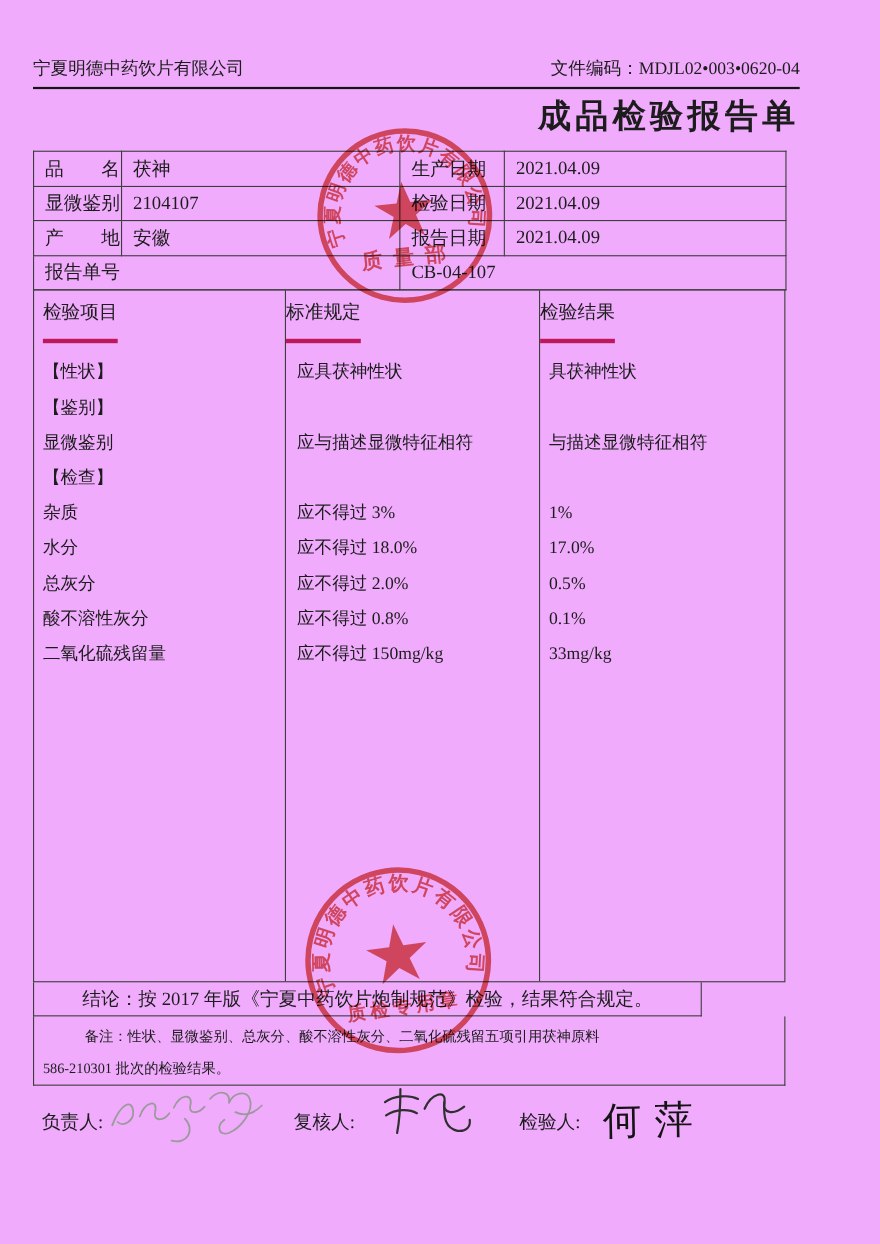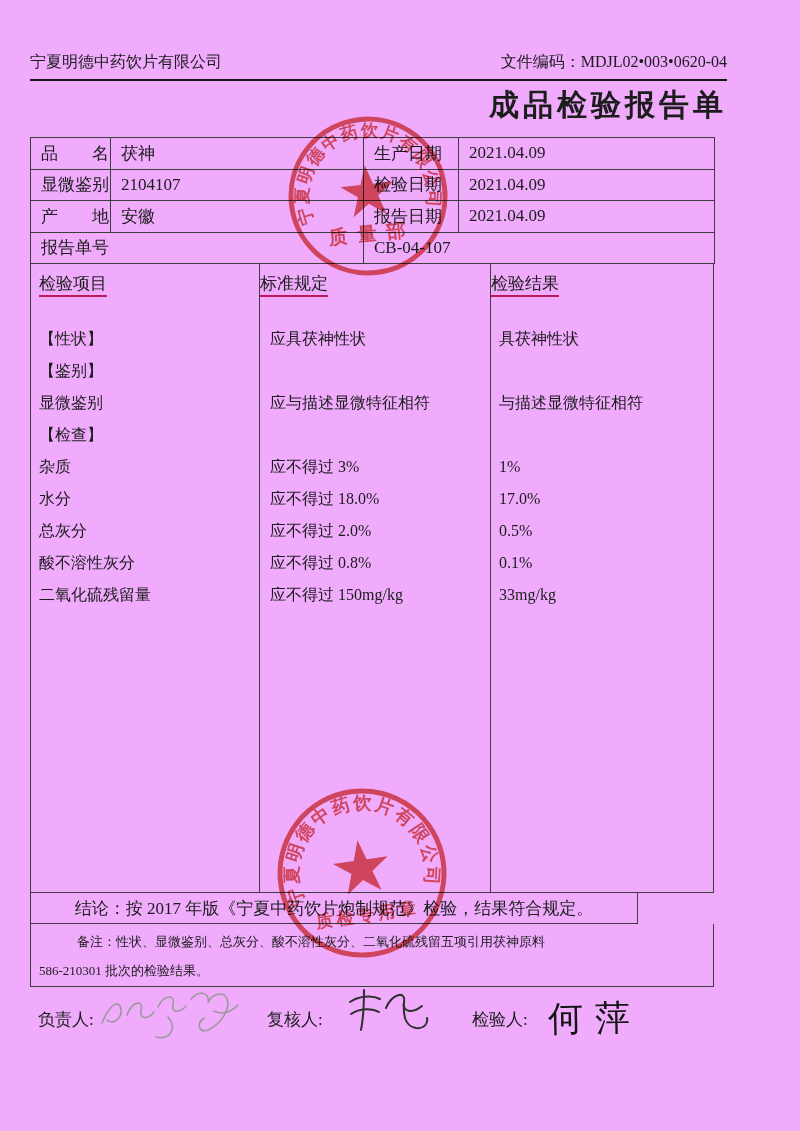--- a/index.html
+++ b/index.html
@@ -17,21 +17,21 @@
   table.info td{border:1px solid #3d3d3d;height:30.5px;padding:0 0 0 10px;vertical-align:middle;white-space:nowrap;overflow:hidden;}
   
   .maintbl{position:absolute;left:30px;top:263px;width:684px;height:630px;border:1px solid #3d3d3d;box-sizing:border-box;}
   .vline{position:absolute;top:0;bottom:0;width:1px;background:#3d3d3d;}
   .vline.v1{left:228px;} .vline.v2{left:459px;}
   .mcol{position:absolute;top:0;height:100%;}
   .mcol.c1{left:0;width:228px;} .mcol.c2{left:229px;width:230px;} .mcol.c3{left:460px;width:224px;}
   .col-head{position:absolute;top:8px;left:0;right:0;font-size:17px;}
   .col-head.left{text-align:left;padding-left:8px;}
   .col-head.center{text-align:left;}
-  .col-head span{border-bottom:2px solid #be185d;padding-bottom:2px;}
+  .col-head span{border-bottom:4px solid #be185d;padding-bottom:15px;}
   .lines{position:absolute;top:59px;left:0;right:0;}
   .mline{height:32px;line-height:32px;font-size:16px;white-space:nowrap;}
   .c1 .mline{padding-left:8px;} .c2 .mline{padding-left:10px;} .c3 .mline{padding-left:8px;}
   
   .conclusion{position:absolute;left:30px;top:893px;width:608px;height:31px;line-height:31px;
     border:1px solid #3d3d3d;border-top:none;box-sizing:border-box;text-align:center;font-size:17px;}
   .remarks{position:absolute;left:30px;top:924px;width:684px;height:63px;
     border:1px solid #3d3d3d;border-top:none;box-sizing:border-box;font-size:13px;padding:3px 6px 0 8px;line-height:29px;}
   .remarks .l1{text-indent:38px;}
   

